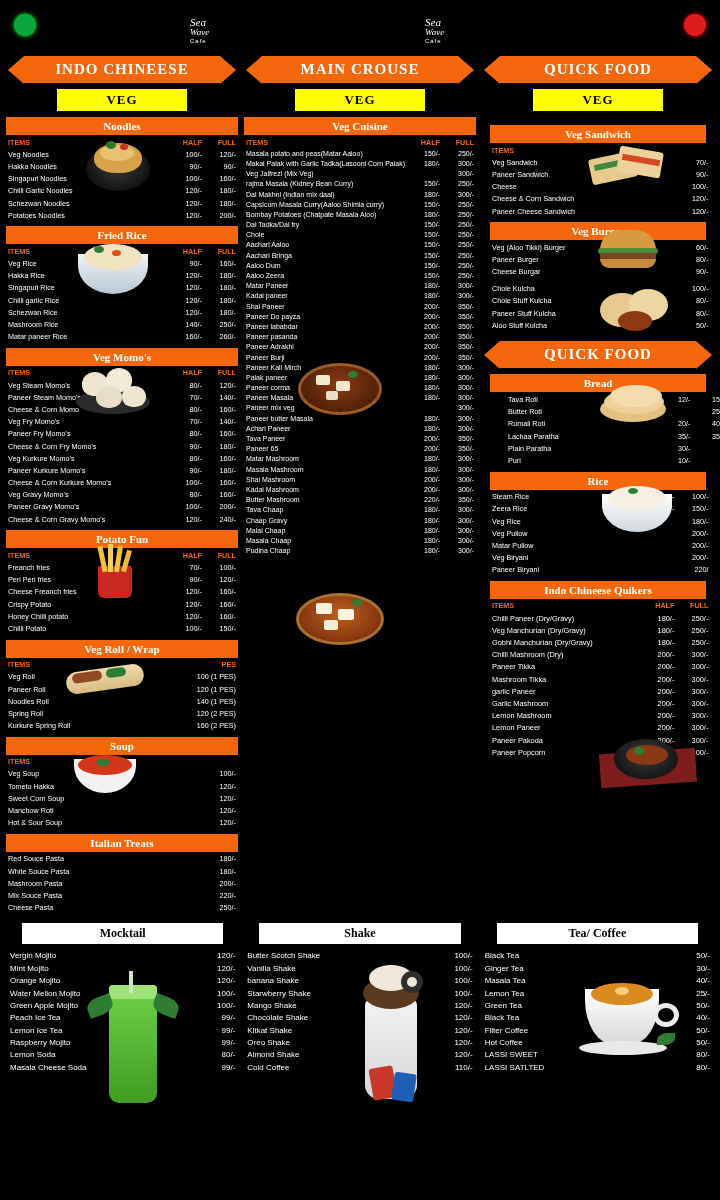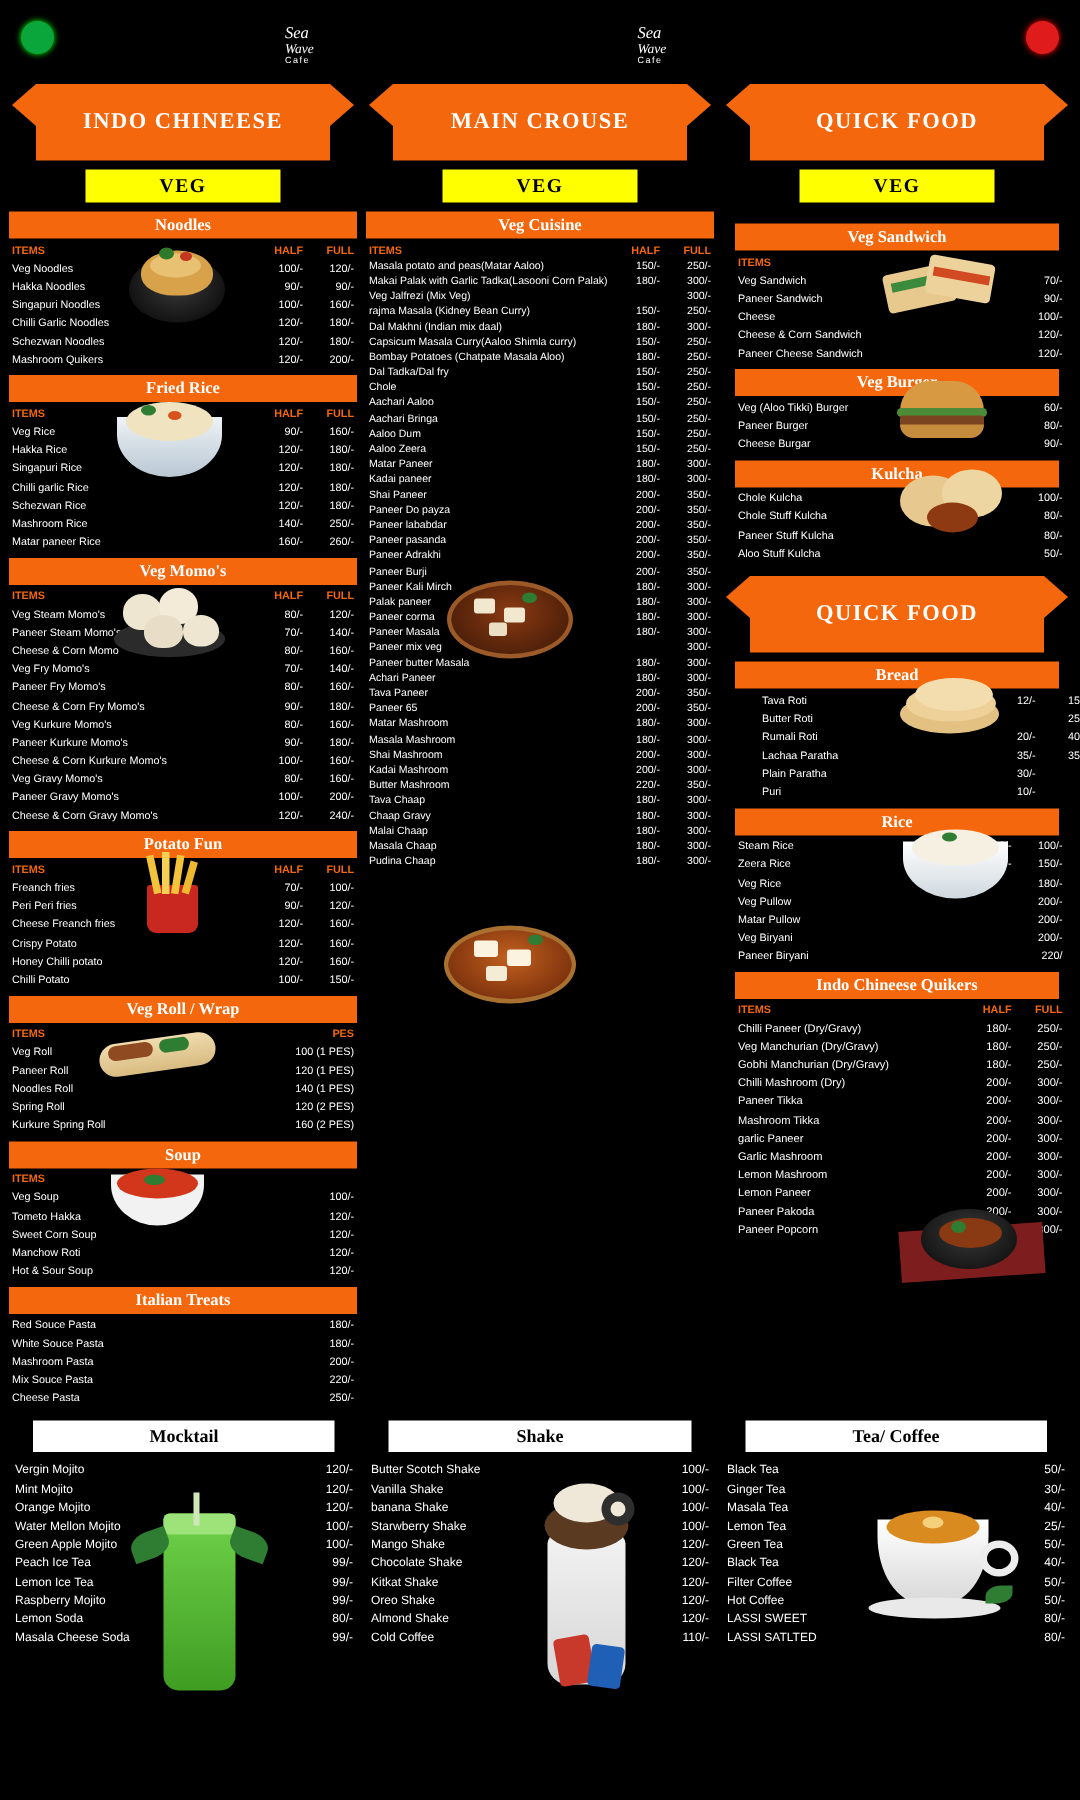--- a/index.html
+++ b/index.html
@@ -16,21 +16,21 @@
   .logo .lg1 { font-family:"Liberation Serif", serif; font-style:italic; font-size:11px; }
   .logo .lg2 { font-family:"Liberation Serif", serif; font-style:italic; font-size:9px; }
   .logo .lg3 { font-size:6px; letter-spacing:1px; }
 
   .cols { display:flex; width:720px; padding:0 6px; gap:6px; }
   .col { width:232px; }
 
   
   .ribbon {
     position:relative; background:#f4670c; color:#fff; text-align:center;
-    font-weight:bold; font-size:15px; letter-spacing:1px; padding:17px 0;
+    font-weight:bold; font-size:15px; letter-spacing:1px; padding:5px 0;
     margin:0 18px 6px 18px; font-family:"Liberation Serif", serif;
   }
   .ribbon:before, .ribbon:after {
     content:""; position:absolute; top:0; width:0; height:0; border-style:solid;
   }
   .ribbon:before { left:-16px; border-width:14px 16px 14px 0; border-color:transparent #f4670c transparent transparent; }
   .ribbon:after { right:-16px; border-width:14px 0 14px 16px; border-color:transparent transparent transparent #f4670c; }
 
   .veg-tag {
     background:#ffff00; color:#000; font-weight:bold; text-align:center;
@@ -119,21 +119,21 @@
               <td class="nm">Chilli Garlic Noodles</td>
               <td class="p">120/-</td>
               <td class="p">180/-</td>
             </tr>
         <tr>
               <td class="nm">Schezwan Noodles</td>
               <td class="p">120/-</td>
               <td class="p">180/-</td>
             </tr>
         <tr>
-              <td class="nm">Mashroom Quikers</td>
+              <td class="nm">Potatoes Noodles</td>
               <td class="p">120/-</td>
               <td class="p">200/-</td>
             </tr>
       </tbody>
         </table>
 
       <div class="fig" style="left:70px; top:18px; width:85px; height:62px;">
         <div style="position:absolute;left:10px;top:12px;width:64px;height:44px;background:radial-gradient(ellipse at 50% 40%, #3b3b3b 0%, #111 75%);border-radius:50%;"></div>
         <div style="position:absolute;left:18px;top:8px;width:48px;height:30px;background:#d8a24a;border-radius:50% 50% 45% 45%;"></div>
         <div style="position:absolute;left:24px;top:10px;width:34px;height:16px;background:#e8c173;border-radius:50%;"></div>
@@ -722,21 +722,20 @@
         </table>
       <div class="fig" style="left:108px; top:4px; width:80px; height:48px;">
         <div style="position:absolute;left:10px;top:4px;width:56px;height:20px;background:#d79a43;border-radius:28px 28px 0 0;"></div>
         <div style="position:absolute;left:8px;top:22px;width:60px;height:6px;background:#4c8c38;border-radius:3px;"></div>
         <div style="position:absolute;left:10px;top:27px;width:56px;height:7px;background:#7a4420;border-radius:2px;"></div>
         <div style="position:absolute;left:10px;top:33px;width:56px;height:9px;background:#c68c3e;border-radius:0 0 10px 10px;"></div>
       </div>
     </div>
 
     <div class="group">
-      <div class="secbar narrow">Kulcha</div>
       <table class="menu" style="margin-left:8px;width:95%">
         <tbody>
             <tr>
               <td class="nm">Chole Kulcha</td>
               <td class="p">100/-</td>
             </tr>
         <tr>
               <td class="nm">Chole Stuff Kulcha</td>
               <td class="p">80/-</td>
             </tr>

